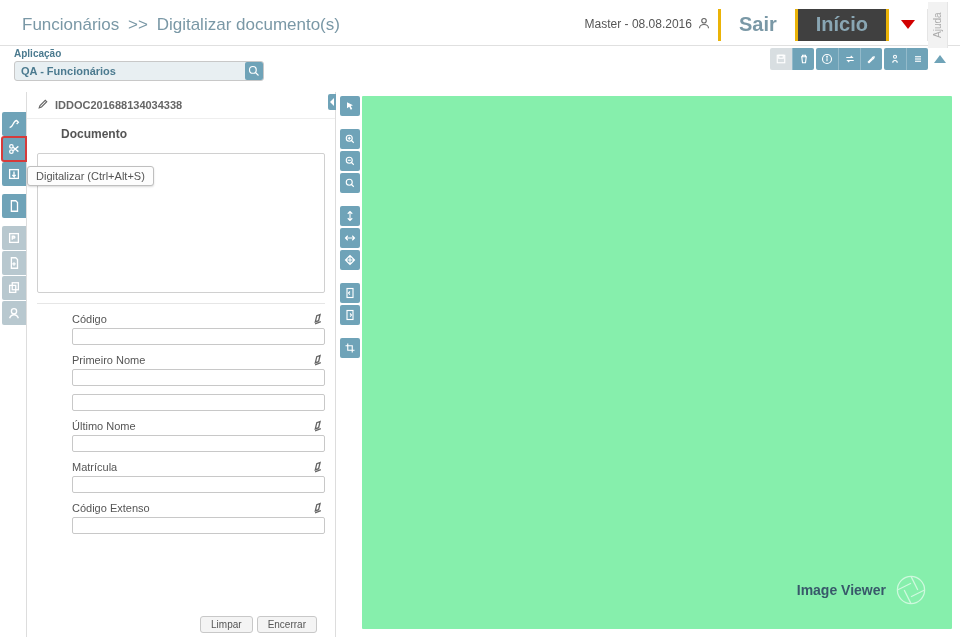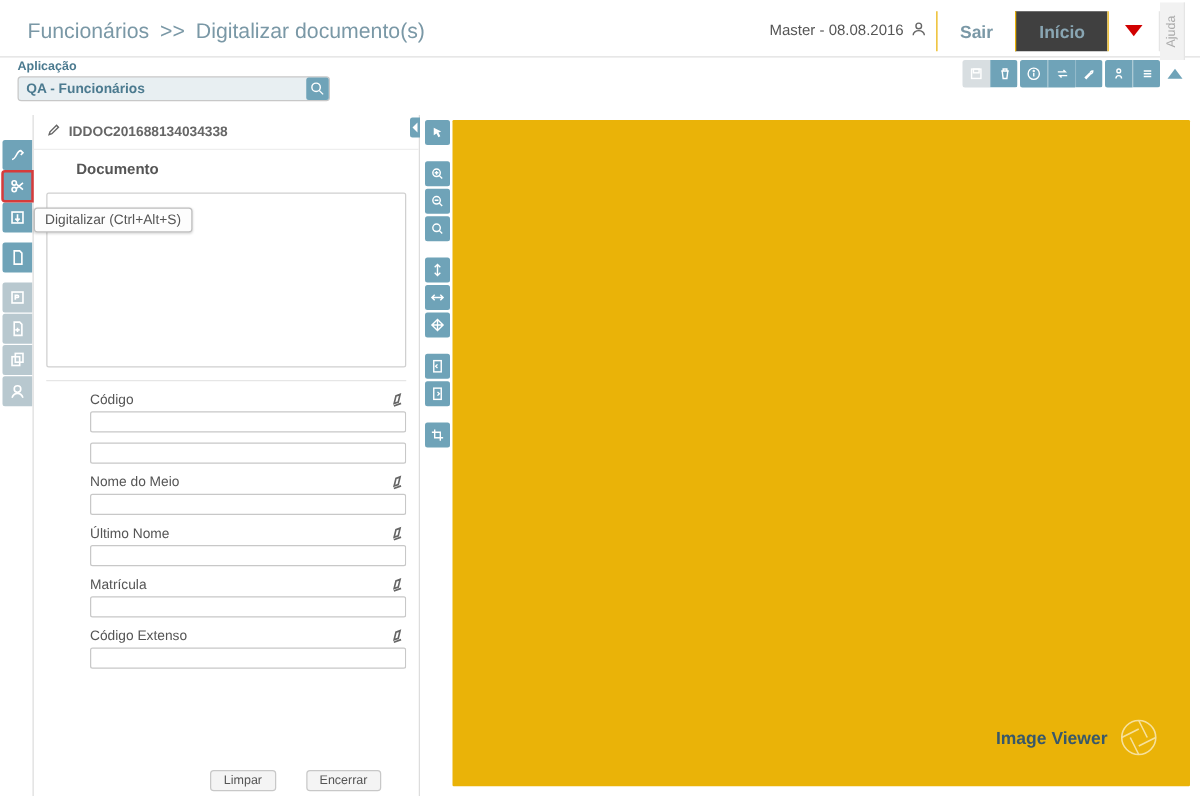--- a/index.html
+++ b/index.html
@@ -3,21 +3,21 @@
 <meta charset="utf-8">
 <style>
   * { box-sizing: border-box; margin: 0; padding: 0; font-family: Verdana, Arial, sans-serif; }
   body { background: #ffffff; width: 960px; height: 637px; overflow: hidden; position: relative; font-size: 11px; color: #555; }
 
   
   .header { height: 46px; border-bottom: 1px solid #e0e0e0; display: flex; align-items: center; padding: 4px 12px 0 22px; }
   .crumbs { flex: 1; color: #7a98a6; font-size: 17px; font-weight: 400; }
   .crumbs .sep { margin: 0 4px; }
   .userinfo { color: #555; font-size: 12px; margin-right: 8px; display:flex; align-items:flex-start; gap:6px;}
-  .btn-hdr { height: 32px; display:flex; align-items:center; justify-content:center; font-size: 14px; font-weight:700; padding: 0 18px; color:#7a98a6; border-left:1px solid #eab308;}
+  .btn-hdr { height: 32px; display:flex; align-items:center; justify-content:center; font-size: 20px; font-weight:700; padding: 0 18px; color:#7a98a6; border-left:3px solid #eab308;}
   .btn-inicio { background:#404040; color:#89a6b3;}
   .btn-drop { background:#fff; width:42px; color:#c00; border-right:1px solid #e5e5e5;}
   .ajuda { width:20px; height:46px; display:flex; align-items:center; justify-content:center; writing-mode: vertical-rl; transform: rotate(180deg); font-size:10px; color:#aaa; background:#f2f2f2; border-left:1px solid #e5e5e5;}
 
   
   .approw { padding: 2px 14px 6px 14px; display:flex; align-items:flex-start; gap:6px;}
   .app-label { font-size:10px; color:#4b7a8f; font-weight:700; margin-bottom:2px;}
   .app-box { position:relative; }
   .app-input { width: 250px; height:20px; border:1px solid #c8c8c8; border-radius:3px; background:#e8eff2; padding:2px 24px 2px 6px; font-size:11px; color:#4b7a8f; font-weight:700;}
   .app-search { position:absolute; right:1px; top:1px; width:18px; height:18px; background:#6fa3b8; border-radius:2px; display:flex; align-items:center; justify-content:center;}
@@ -47,29 +47,29 @@
 
   .tooltip { position:absolute; left:0px; top:74px; background:#fdfdfd; border:1px solid #bfbfbf; border-radius:3px; padding:3px 8px; font-size:11px; color:#555; box-shadow:0 1px 2px rgba(0,0,0,0.15); z-index:5;}
 
   .form-wrap { margin:4px 10px 0 10px; border-top:1px solid #e6e6e6; padding-top:8px; overflow:hidden; flex:1; position:relative;}
   .field { margin-bottom:8px;margin-left:35px;}
   .field-label-row { display:flex; align-items:center; justify-content:space-between; font-size:11px; color:#555; margin-bottom:2px;}
   .field input { width:100%; height:17px; border:1px solid #c8c8c8; border-radius:2px; padding:1px 3px; font-size:11px; color:#4b7a8f; background:#fff;}
   .eraser { width:14px; height:14px; display:inline-block; transform:rotate(-20deg);}
   .eraser svg{width:14px;height:14px;}
 
-  .panel-footer { position:absolute; bottom:4px; right:20px; display:flex; gap:24px;}
+  .panel-footer { position:absolute; bottom:4px; right:8px; display:flex; gap:4px;}
   .mini-btn { background:#f4f4f4; border:1px solid #c8c8c8; border-radius:3px; padding:2px 10px; font-size:10px; color:#555; cursor:pointer;}
 
   
   .viewer-col { flex:1; display:flex; }
   .viewer-rail { width:26px; padding:4px 0 0 4px; display:flex; flex-direction:column; gap:1px;}
   .vbtn { width:20px; height:20px; background:#6fa3b8; border-radius:2px; display:flex; align-items:center; justify-content:center; color:#fff; margin-bottom:1px;}
   .vspacer { height:10px;}
-  .viewer { flex:1; margin:4px 8px 8px 0; background:#eab308; position:relative; border-radius:1px;}
+  .viewer { flex:1; margin:4px 8px 8px 0; background:#86efac; position:relative; border-radius:1px;}
   .viewer-mark { position:absolute; right:24px; bottom:22px; color:#38586a; font-size:14px; font-weight:700; display:flex; align-items:center; gap:8px;}
   .aperture { width:34px; height:34px; opacity:0.6;}
 
   
   svg { stroke:#fff; stroke-width:1.5; fill:none; }
   .icon-dark svg { stroke:#666; }
 </style>
 </head>
 <body>
 
@@ -238,28 +238,28 @@
 
     <div class="form-wrap" id="form-wrap">
 
       <div class="field"><div class="field-label-row">
             <span>Código</span>
             <span class="eraser icon-dark"><svg viewBox="0 0 16 16">
                 <path d="M4 10l4-6h4l-4 6z"></path>
                 <line x1="3" y1="12" x2="10" y2="12"></line>
               </svg></span>
           </div><input style=""></div>
+        <div class="field"><div class="field-label-row">
+            <span>Primeiro Nome</span>
+            <span class="eraser icon-dark"><svg viewBox="0 0 16 16">
+                <path d="M4 10l4-6h4l-4 6z"></path>
+                <line x1="3" y1="12" x2="10" y2="12"></line>
+              </svg></span>
+          </div><input style=""></div>
         <div class="field"><input style=""></div>
-        <div class="field"><div class="field-label-row">
-            <span>Nome do Meio</span>
-            <span class="eraser icon-dark"><svg viewBox="0 0 16 16">
-                <path d="M4 10l4-6h4l-4 6z"></path>
-                <line x1="3" y1="12" x2="10" y2="12"></line>
-              </svg></span>
-          </div><input style=""></div>
         <div class="field"><div class="field-label-row">
             <span>Último Nome</span>
             <span class="eraser icon-dark"><svg viewBox="0 0 16 16">
                 <path d="M4 10l4-6h4l-4 6z"></path>
                 <line x1="3" y1="12" x2="10" y2="12"></line>
               </svg></span>
           </div><input style=""></div>
         <div class="field"><div class="field-label-row">
             <span>Matrícula</span>
             <span class="eraser icon-dark"><svg viewBox="0 0 16 16">

